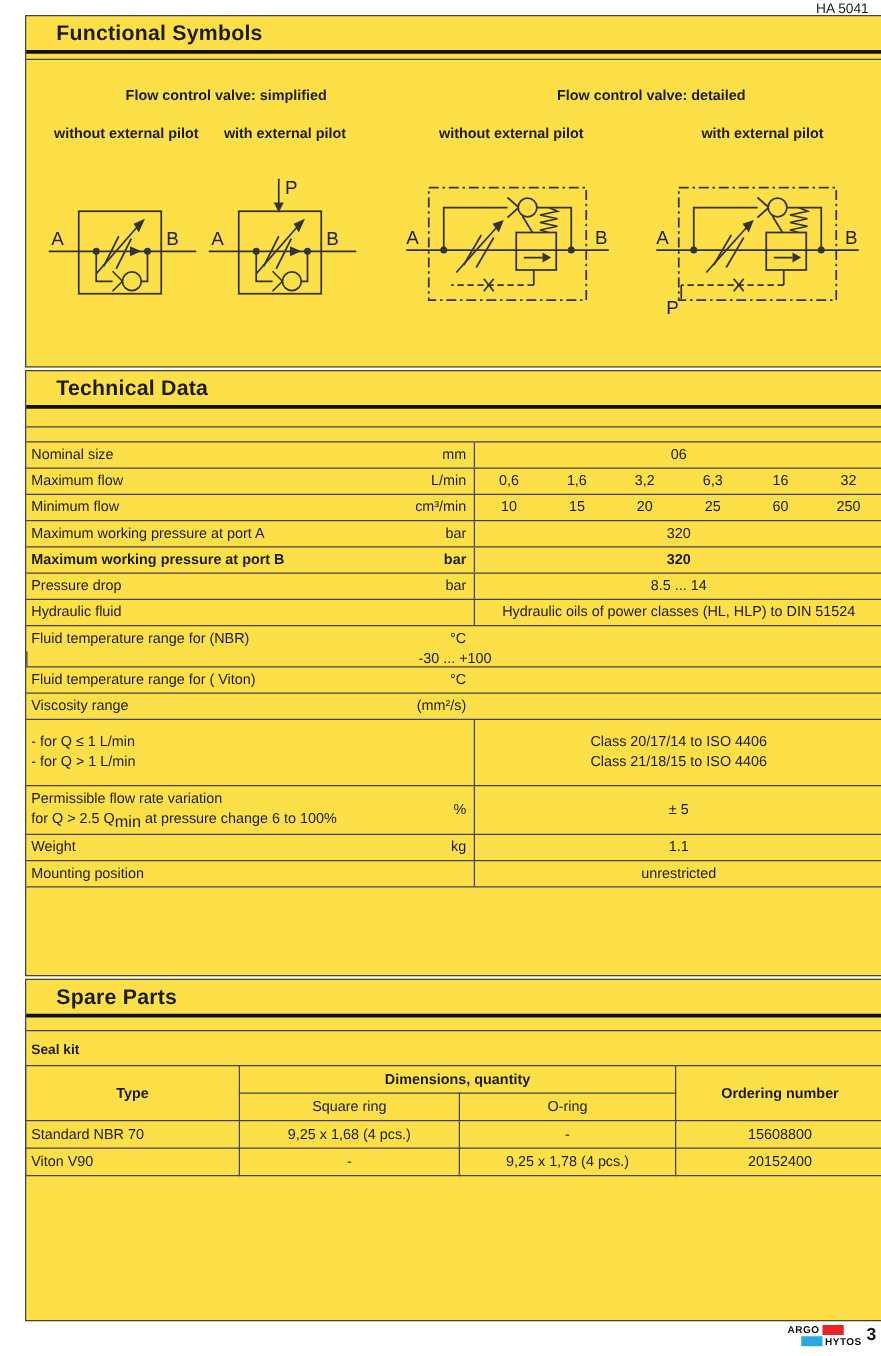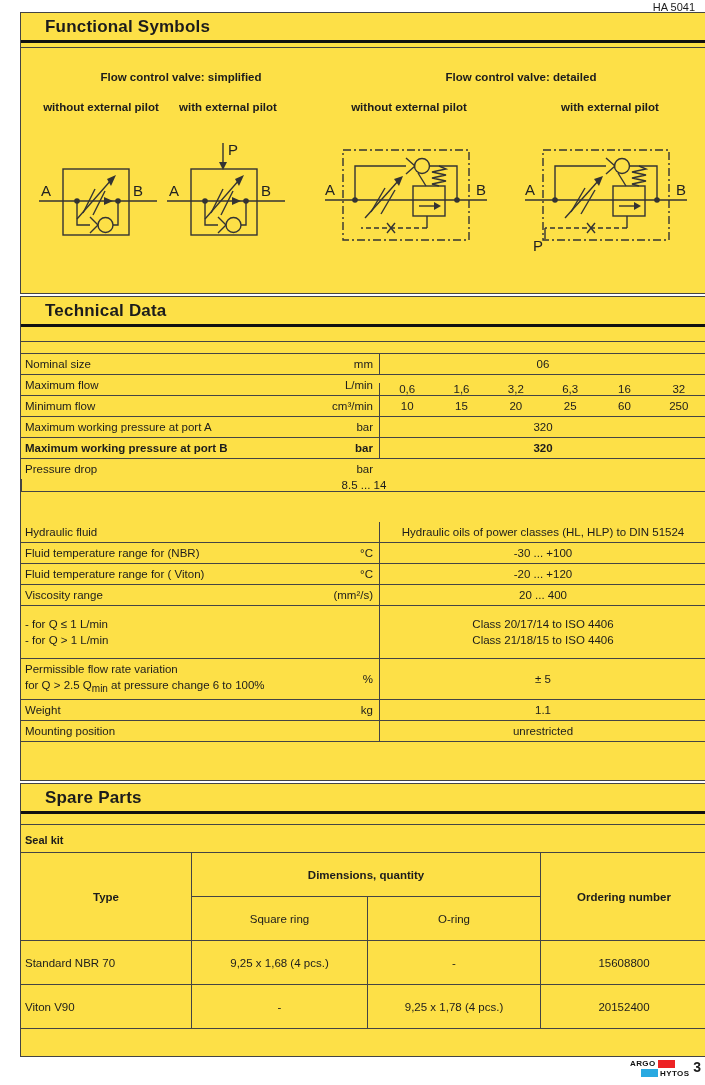--- a/index.html
+++ b/index.html
@@ -30,27 +30,27 @@
   .tdata{position:absolute;top:56px;left:0;width:685px;border-top:1px solid #444;font-size:11.5px;}
   .trow{display:flex;border-bottom:1px solid #444;align-items:stretch;}
   .tlabel{width:358px;box-sizing:border-box;display:flex;justify-content:space-between;
           align-items:center;padding:2px 6px 2px 4px;}
   .tlines{line-height:16px;}
   .tunit{margin-left:8px;white-space:nowrap;}
   .tvals{flex:1;border-left:1px solid #444;display:flex;align-items:center;justify-content:center;text-align:center;}
   .tvals.cols{align-items:stretch;}
   .tcol{flex:1;display:flex;align-items:center;justify-content:center;}
   .tstack{line-height:16px;}
-  sub{font-size:10px;}
+  sub{font-size:13px;}
 
   
   .seal-kit-label{position:absolute;top:50px;left:4px;font-size:11px;font-weight:bold;}
   .sptable{position:absolute;top:68px;left:-1px;width:687px;border-collapse:collapse;
            table-layout:fixed;font-size:11.5px;}
-  .sptable th,.sptable td{border:1px solid #444;text-align:center;height:21px;padding:11px 4px;overflow:hidden;}
+  .sptable th,.sptable td{border:1px solid #444;text-align:center;height:21px;padding:0 4px;overflow:hidden;}
   .sptable thead th{font-weight:bold;}
   .sptable thead th.sub{font-weight:normal;}
   .sptable td.left{text-align:left;}
 
   
   .logo{position:absolute;left:630px;top:1059px;font-weight:bold;font-size:8px;letter-spacing:.4px;color:#111;}
   .logo-row{display:flex;align-items:center;height:9px;}
   .logo-row.r2{margin-left:11px;margin-top:0.5px;}
   .logo-block{width:17px;height:8px;display:inline-block;}
   .logo-red{margin-left:2px;}
@@ -202,21 +202,21 @@
     <div class="tdata">
         <div class="trow" style="min-height: 20px;">
           <div class="tlabel">
             <div class="tlines">
               <div class="tline">Nominal size</div>
             </div>
             <div class="tunit">mm</div>
           </div>
           <div class="tvals">06</div>
         </div>
-        <div class="trow" style="min-height: 20px; align-items: flex-end;">
+        <div class="trow" style="min-height: 20px;">
           <div class="tlabel">
             <div class="tlines">
               <div class="tline">Maximum flow</div>
             </div>
             <div class="tunit">L/min</div>
           </div>
           <div class="tvals cols">
             <div class="tcol">0,6</div>
             <div class="tcol">1,6</div>
             <div class="tcol">3,2</div>
@@ -252,64 +252,62 @@
         </div>
         <div class="trow" style="min-height: 20px; font-weight: bold;">
           <div class="tlabel">
             <div class="tlines">
               <div class="tline">Maximum working pressure at port B</div>
             </div>
             <div class="tunit">bar</div>
           </div>
           <div class="tvals">320</div>
         </div>
+        <div class="trow" style="min-height: 20px;">
+          <div class="tlabel">
+            <div class="tlines">
+              <div class="tline">Pressure drop</div>
+            </div>
+            <div class="tunit">bar</div>
+          </div>
+          <div class="tvals">8.5 ... 14</div>
+        </div>
+        <div class="trow" style="min-height: 20px;">
+          <div class="tlabel">
+            <div class="tlines">
+              <div class="tline">Hydraulic fluid</div>
+            </div>
+            <div class="tunit"></div>
+          </div>
+          <div class="tvals">Hydraulic oils of power classes (HL, HLP) to DIN 51524</div>
+        </div>
         <div class="trow" style="min-height: 20px; flex-direction: column;">
           <div class="tlabel">
             <div class="tlines">
-              <div class="tline">Pressure drop</div>
-            </div>
-            <div class="tunit">bar</div>
-          </div>
-          <div class="tvals">8.5 ... 14</div>
-        </div>
-        <div class="trow" style="min-height: 20px; margin-top: 30px;">
-          <div class="tlabel">
-            <div class="tlines">
-              <div class="tline">Hydraulic fluid</div>
-            </div>
-            <div class="tunit"></div>
-          </div>
-          <div class="tvals">Hydraulic oils of power classes (HL, HLP) to DIN 51524</div>
-        </div>
-        <div class="trow" style="min-height: 20px;">
-          <div class="tlabel">
-            <div class="tlines">
               <div class="tline">Fluid temperature range for (NBR)</div>
             </div>
             <div class="tunit">°C</div>
           </div>
           <div class="tvals">-30 ... +100</div>
         </div>
         <div class="trow" style="min-height: 20px;">
           <div class="tlabel">
             <div class="tlines">
               <div class="tline">Fluid temperature range for ( Viton)</div>
             </div>
             <div class="tunit">°C</div>
           </div>
-          <div class="tvals">-20 ... +120</div>
         </div>
         <div class="trow" style="min-height: 20px;">
           <div class="tlabel">
             <div class="tlines">
               <div class="tline">Viscosity range</div>
             </div>
             <div class="tunit">(mm²/s)</div>
           </div>
-          <div class="tvals">20 ... 400</div>
         </div>
         <div class="trow" style="min-height: 52px;">
           <div class="tlabel">
             <div class="tlines">
               <div class="tline">- for Q ≤ 1 L/min</div>
               <div class="tline">- for Q &gt; 1 L/min</div>
             </div>
             <div class="tunit"></div>
           </div>
           <div class="tvals">

